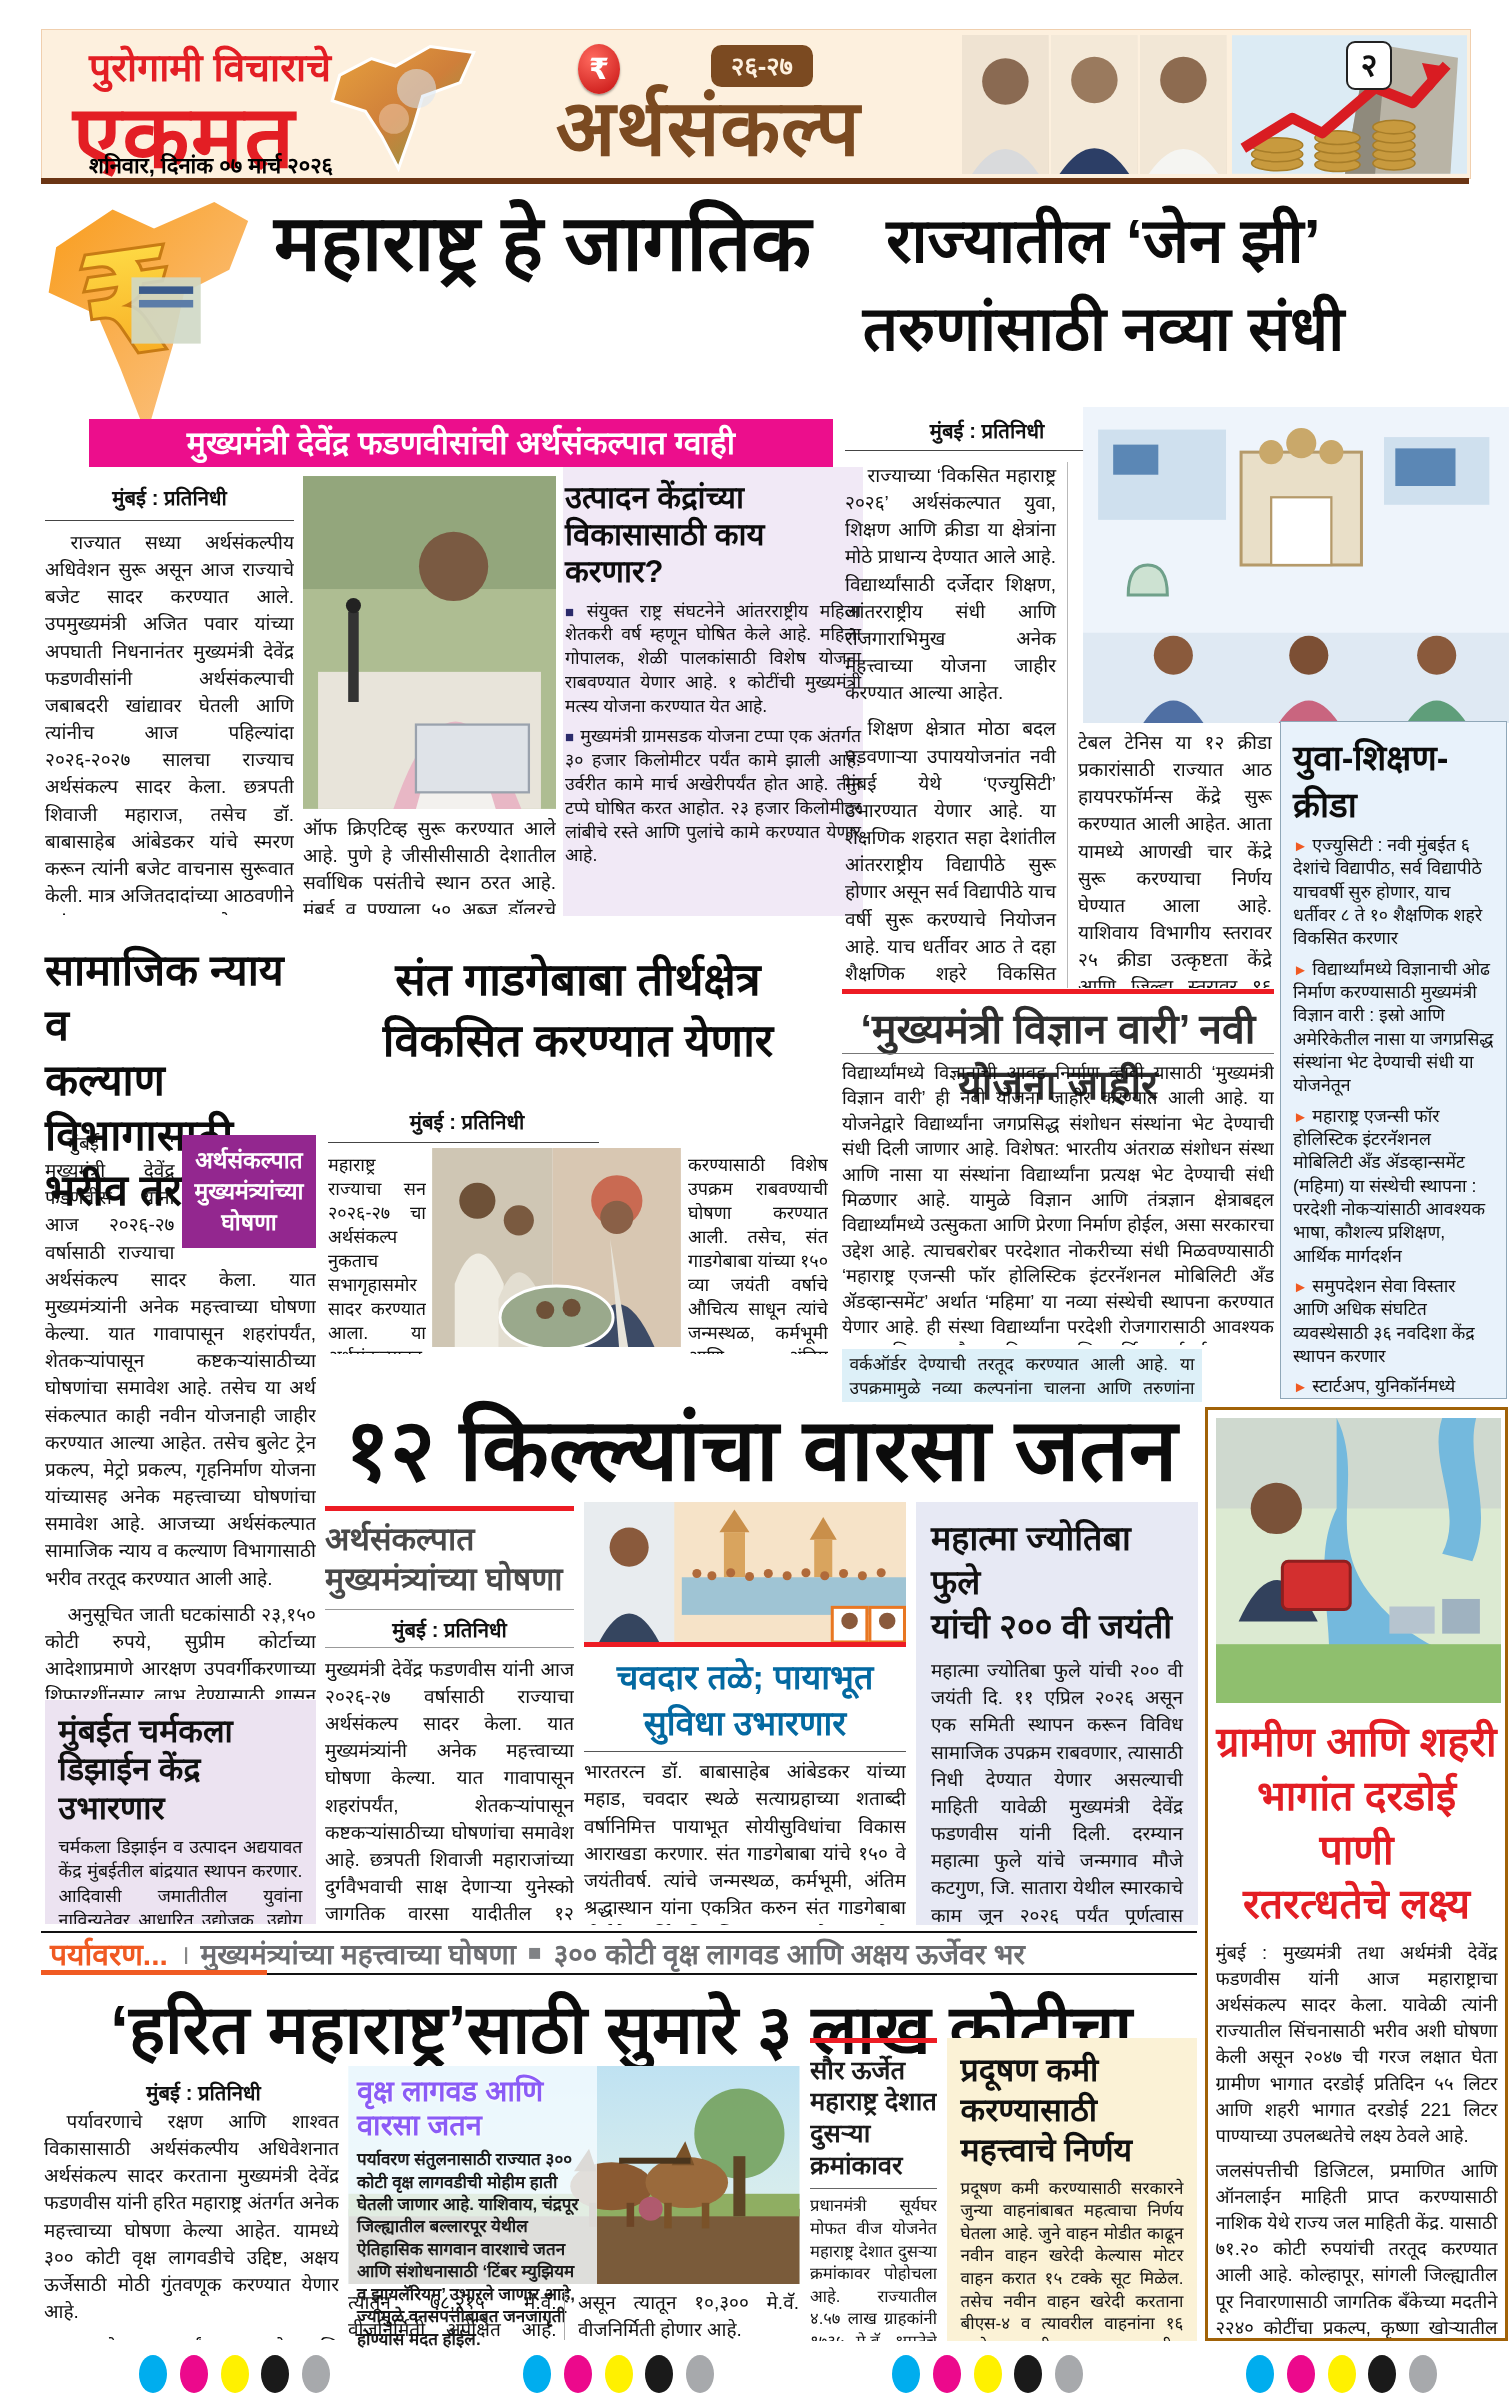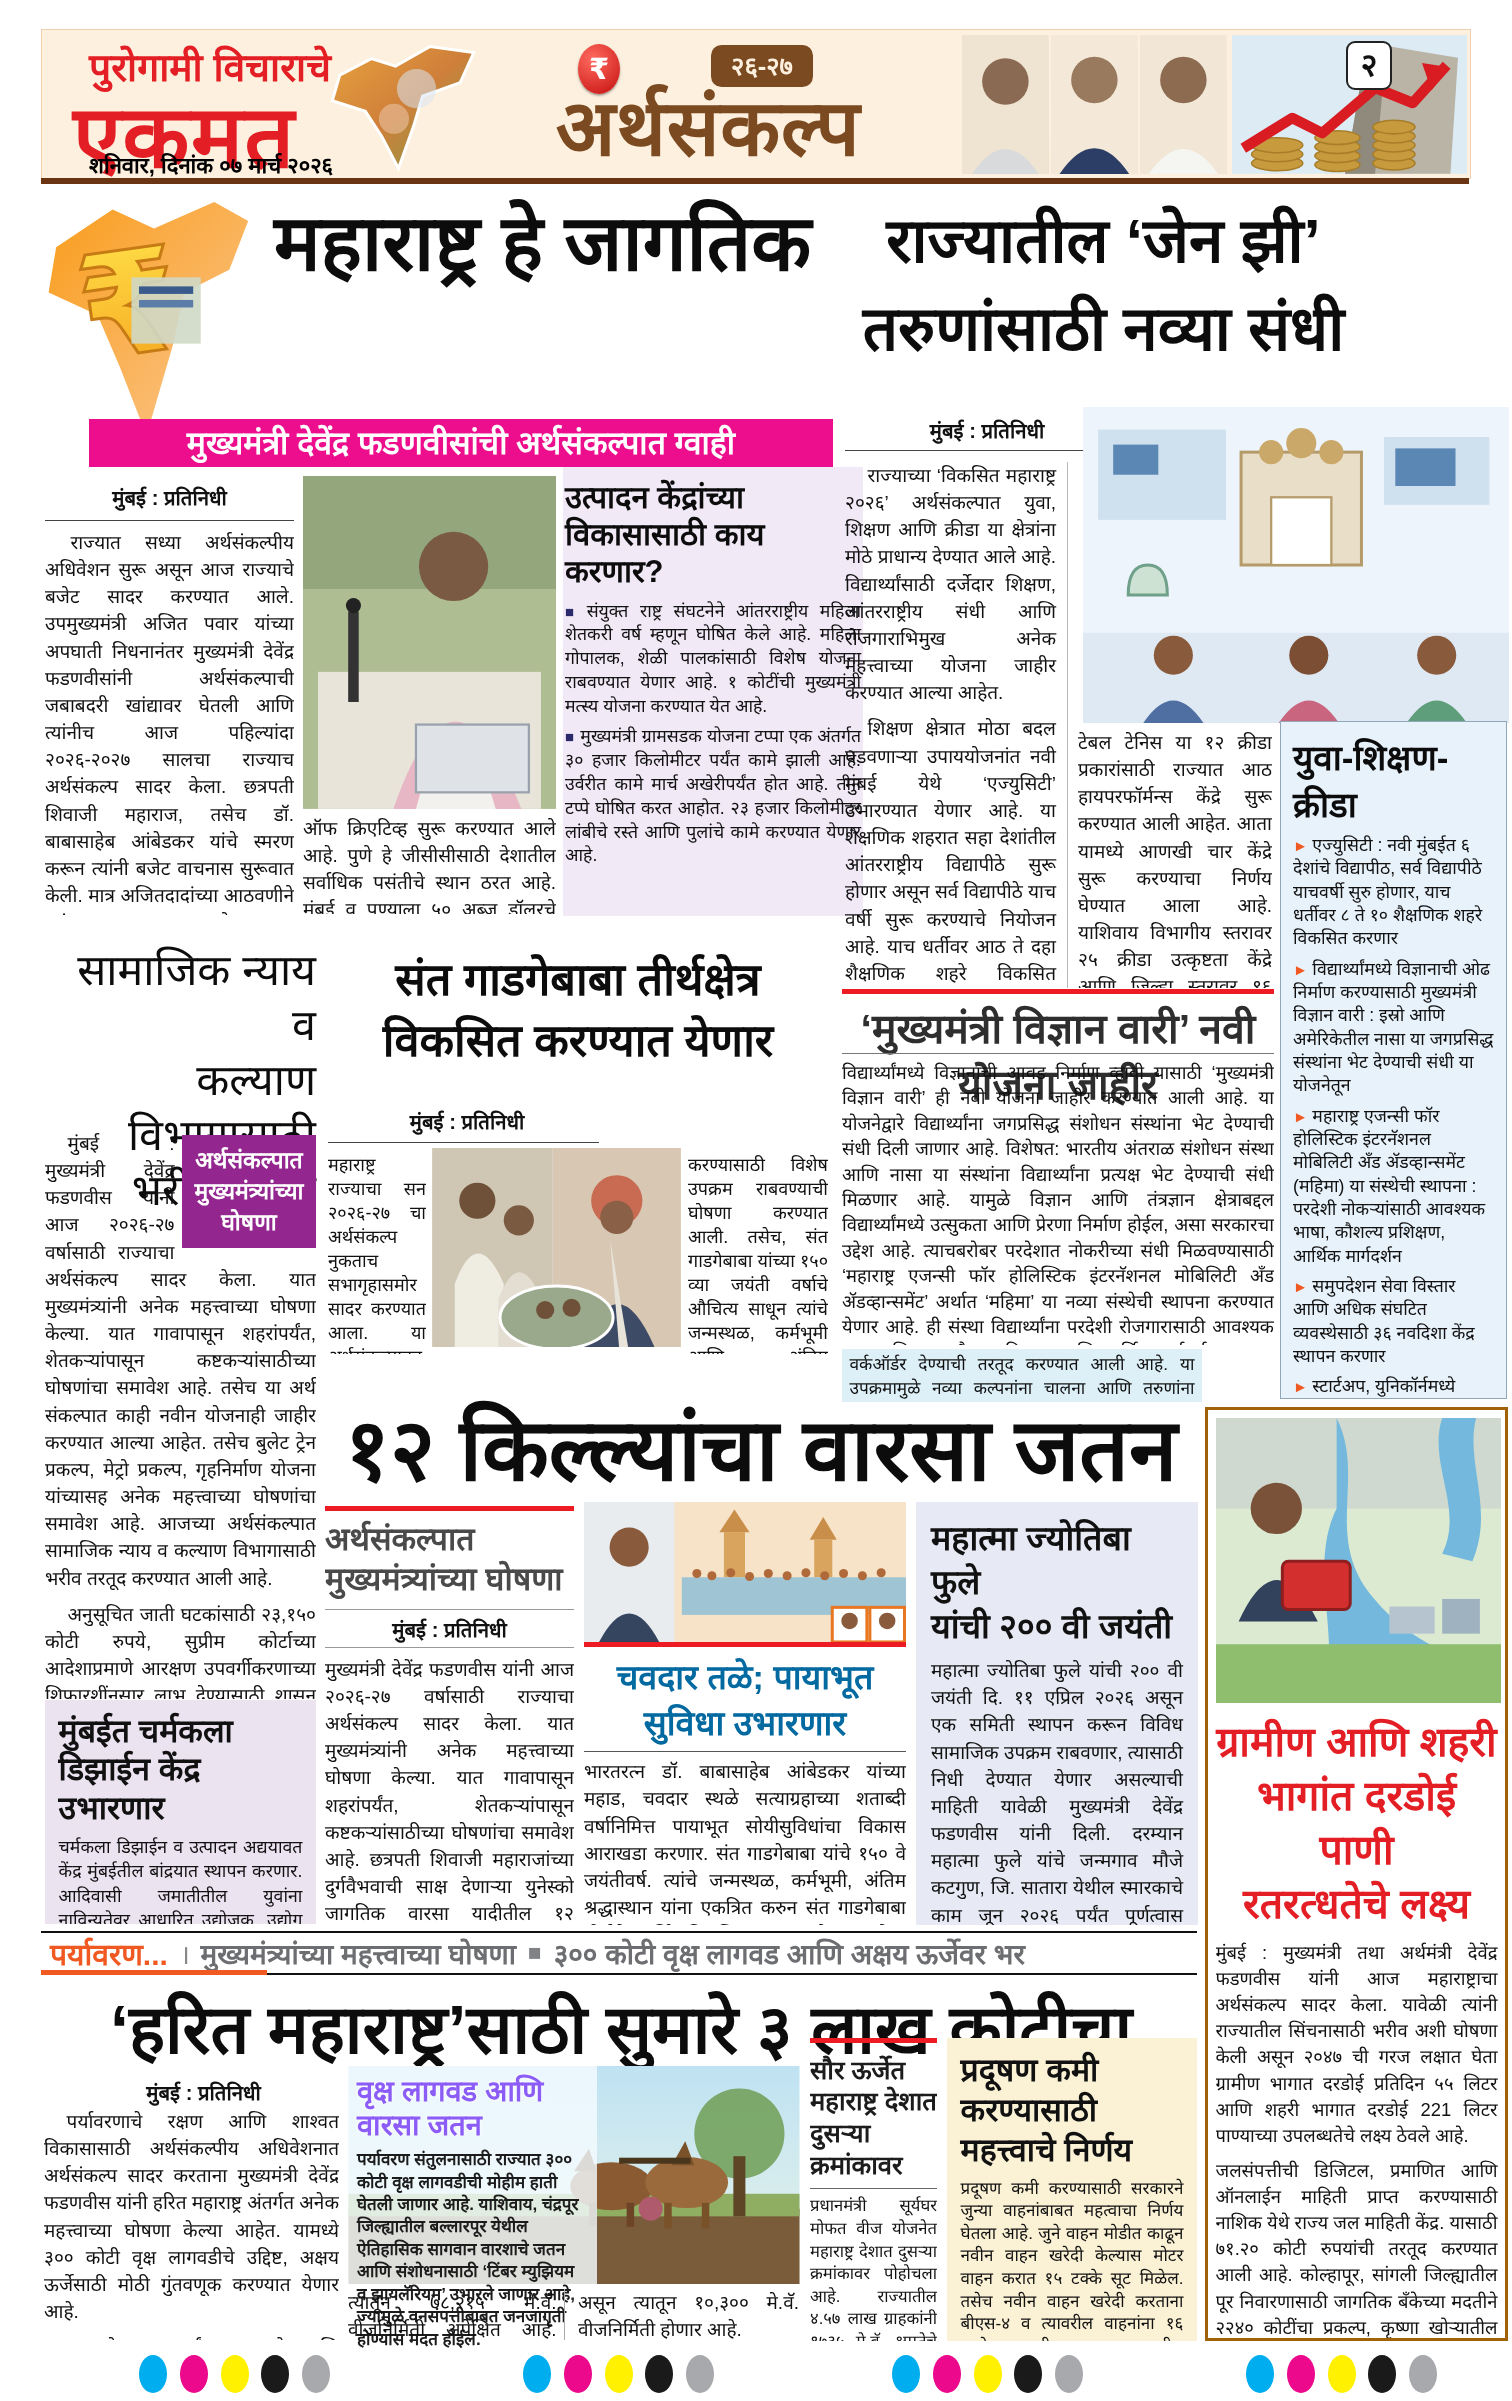--- a/index.html
+++ b/index.html
@@ -56,21 +56,21 @@
   .vigyan-body{left:842px;top:1060px;width:432px;height:285px;font-size:18.4px;line-height:1.38;}
   .startup-note{left:842px;top:1349px;width:360px;height:53px;background:#ddf0f8;font-size:17.3px;line-height:1.4;padding:3px 7.5px;box-sizing:border-box;text-align:justify;}
 
   
   .yuva{left:1280px;top:721px;width:227px;height:678px;background:#e8f2fb;border:0.8px solid #8fa7b8;padding:10.5px 12px;box-sizing:border-box;}
   .yuva-title{font-size:35px;font-weight:900;color:#0c0c0c;margin-bottom:7.5px;}
   .ybullet{font-size:17.7px;line-height:1.32;margin-bottom:6.8px;}
   .tri{color:#f05a22;margin-right:4.5px;font-size:15px;}
 
   
-  .social-headline{left:45px;top:943px;width:271px;font-size:43px;line-height:1.28;font-weight:400;text-align:right;color:#0c0c0c;}
+  .social-headline{left:45px;top:943px;width:271px;font-size:43px;line-height:1.28;font-weight:700;text-align:left;color:#0c0c0c;}
   .social-body1{left:45px;top:1130px;width:271px;height:569px;}
   .purple-box{float:right;width:134px;height:113px;background:#93278f;color:#fff;font-size:23px;font-weight:800;line-height:1.35;text-align:center;margin:4.5px 0 4.5px 7.5px;padding:10.5px 4.5px;box-sizing:border-box;}
   .charm-box{left:45px;top:1700px;width:271px;height:224px;background:#ece3f1;padding:12px 13.6px;box-sizing:border-box;}
   .charm-title{font-size:32px;font-weight:900;line-height:1.2;margin-bottom:7.5px;}
   .charm-body{font-size:17.7px;line-height:1.38;text-align:justify;}
 
   
   .gadge-headline{left:328px;top:950px;width:500px;font-size:45px;line-height:1.35;font-weight:900;text-align:center;color:#0c0c0c;}
   .gadge-byline{left:354px;top:1107px;width:226px;}
   .gadge-byline-rule{left:328px;top:1142px;width:271px;}

